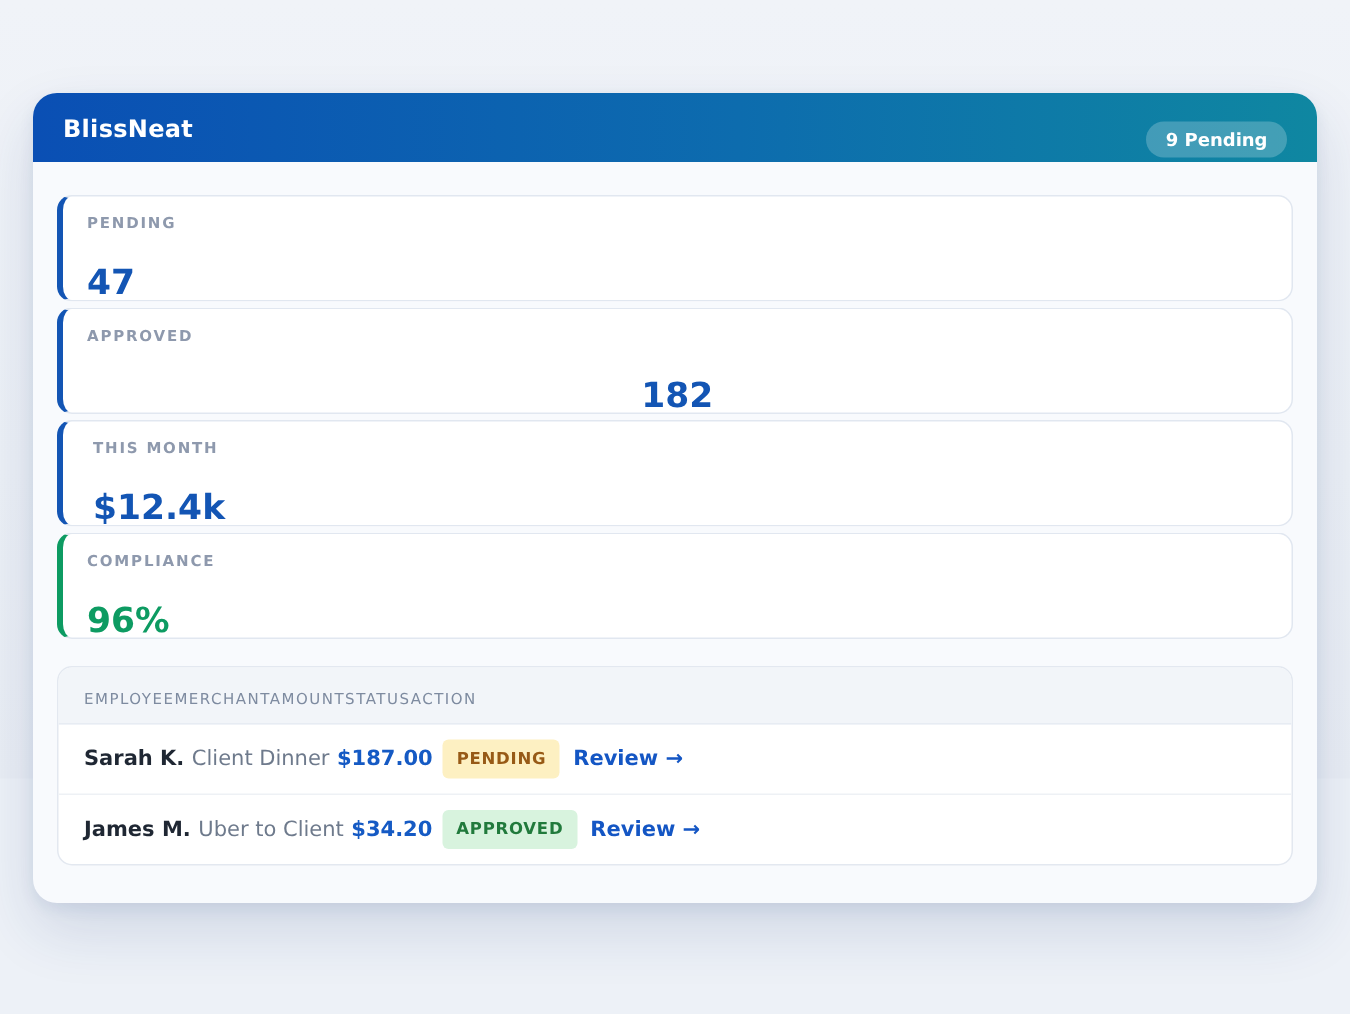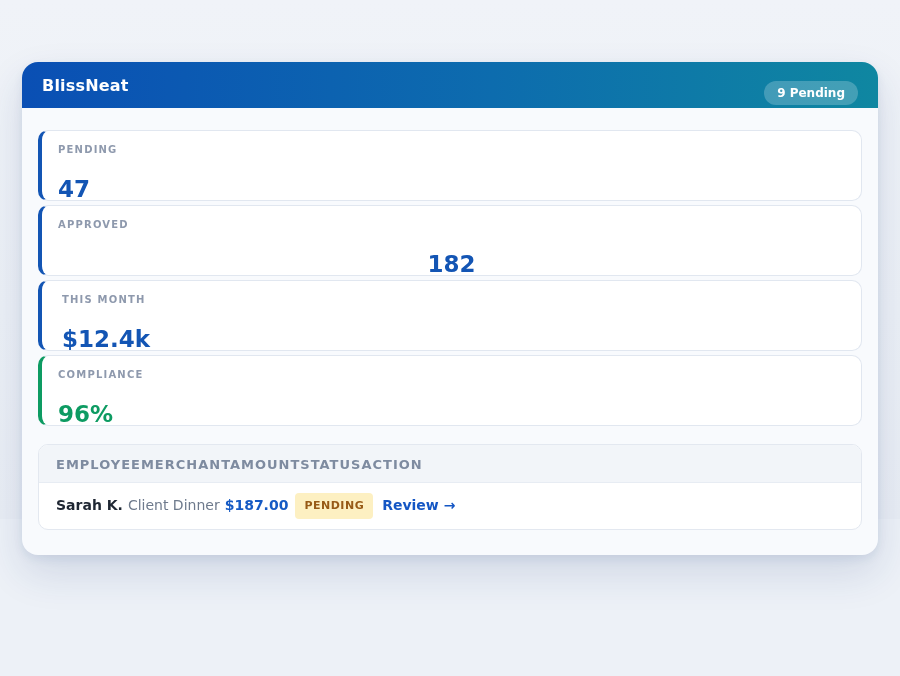--- a/index.html
+++ b/index.html
@@ -37,21 +37,21 @@
   .stat-label { font-size:10px; font-weight:bold; letter-spacing:1.2px; color:#8e99ad; }
   .stat-value { font-size:23px; font-weight:bold; margin-top:22px; line-height:1.1; }
 
   .expense-table {
     margin-top:18px; background:#ffffff; border:1px solid #e3e8f0;
     border-radius:10px; overflow:hidden;
   }
   .table-head {
     background:#f2f5f9; padding:9px 17px; border-bottom:1px solid #e7ecf3;
   }
-  .col-label { font-size:13px; font-weight:bold; letter-spacing:1px; color:#7e8ba0; }
+  .col-label { font-size:10px; font-weight:normal; letter-spacing:1px; color:#7e8ba0; }
   .table-row { padding:10px 17px; font-size:14px; line-height:20px; }
   .table-row + .table-row { border-top:1px solid #eef1f5; }
   .cell-employee { font-weight:bold; color:#1f2733; margin-right:5px; }
   .cell-merchant { color:#6e7a8c; margin-right:5px; }
   .cell-amount { font-weight:bold; color:#155ac4; margin-right:7px; }
   .status-badge {
     display:inline-block; font-size:11px; font-weight:bold; letter-spacing:.5px;
     padding:3px 9px; border-radius:4px; margin-right:9px; vertical-align:1px;
   }
   .status-badge[data-status="pending"]  { background:#fdf0c2; color:#975a16; }
@@ -92,18 +92,21 @@
         <div class="stat-value" style="color: rgb(13, 155, 98);">96%</div>
       </div>
 
       <div class="expense-table">
         <div class="table-head"><span class="col-label">EMPLOYEE</span><span class="col-label">MERCHANT</span><span class="col-label">AMOUNT</span><span class="col-label">STATUS</span><span class="col-label">ACTION</span></div>
 
         <div class="table-row">
           <span class="cell-employee">Sarah K.</span><span class="cell-merchant">Client Dinner</span><span class="cell-amount">$187.00</span><span class="status-badge" data-status="pending">PENDING</span><a class="review-link">Review →</a>
         </div>
 
+        <div class="table-row">
+          <span class="cell-employee">James M.</span><span class="cell-merchant">Uber to Client</span><span class="cell-amount">$34.20</span><span class="status-badge" data-status="approved">APPROVED</span><a class="review-link">Review →</a>
+        </div>
 
       </div>
 
     </div>
   </div>
 </div>
 
 </body></html>

